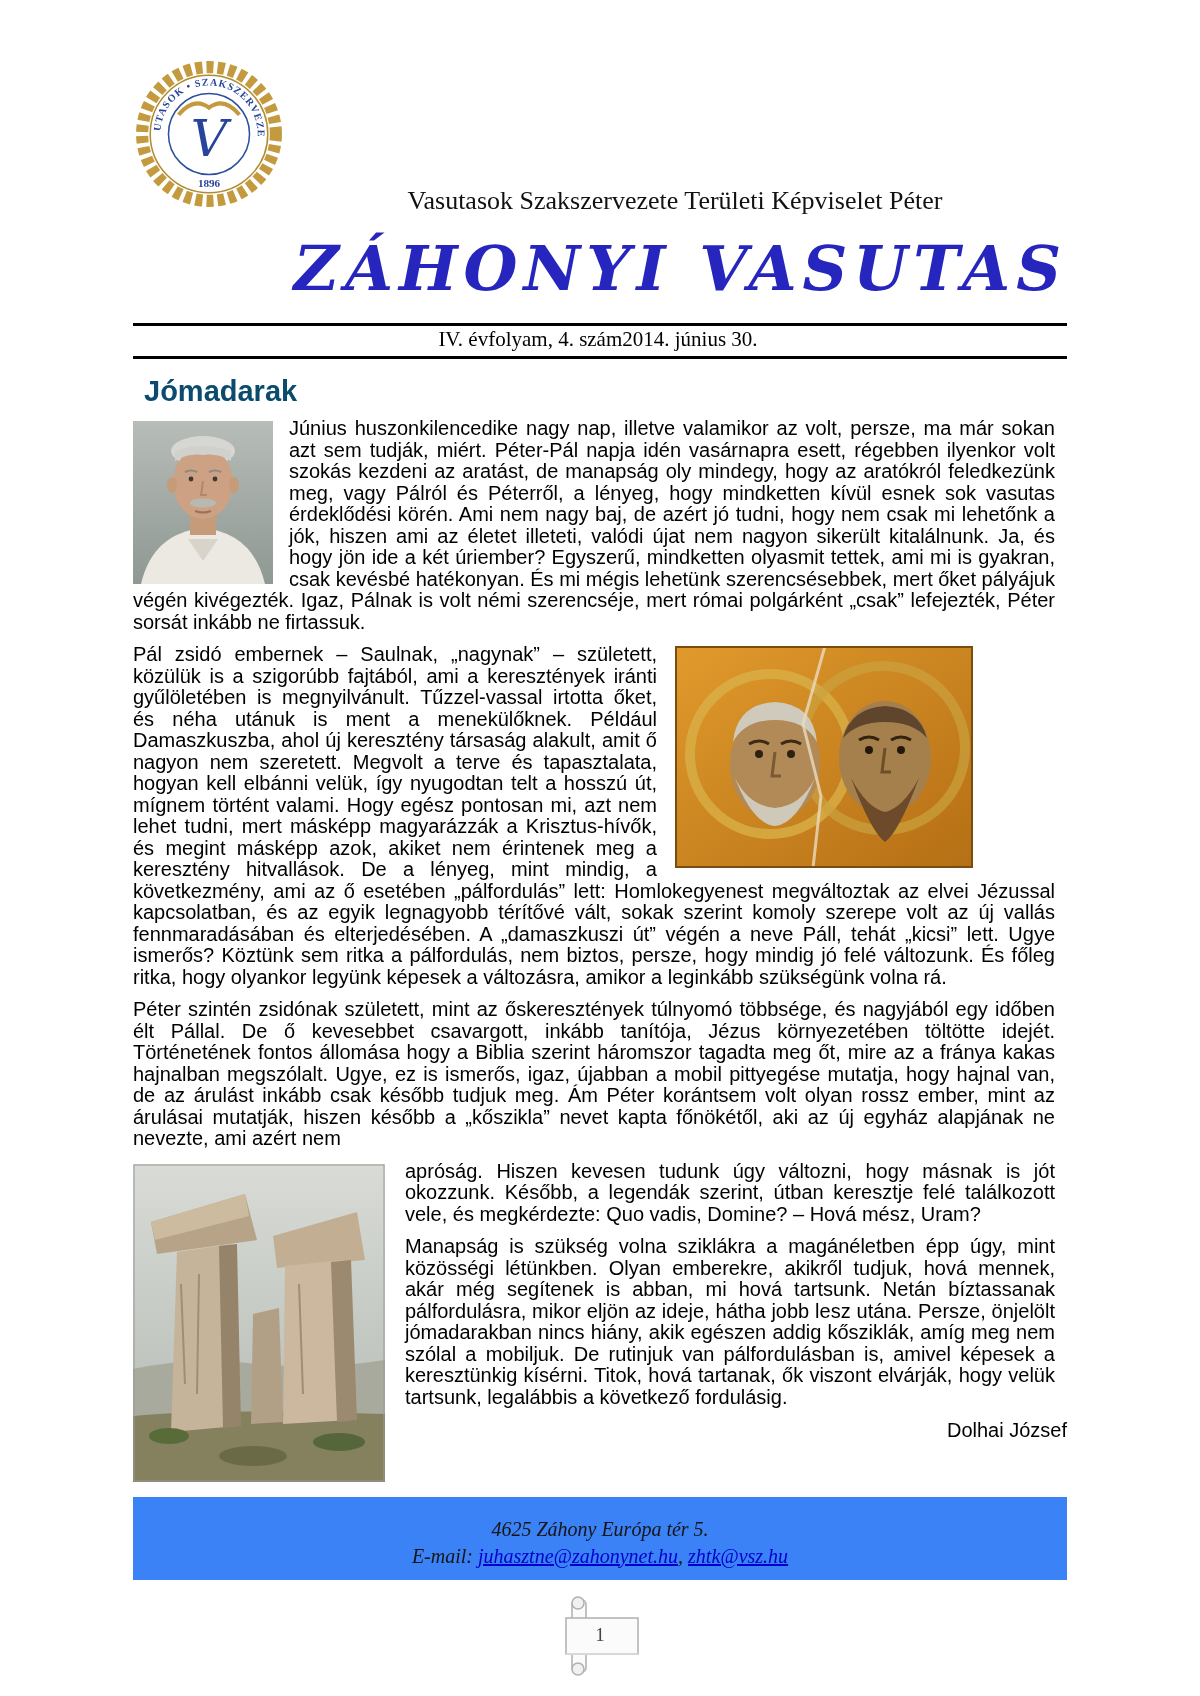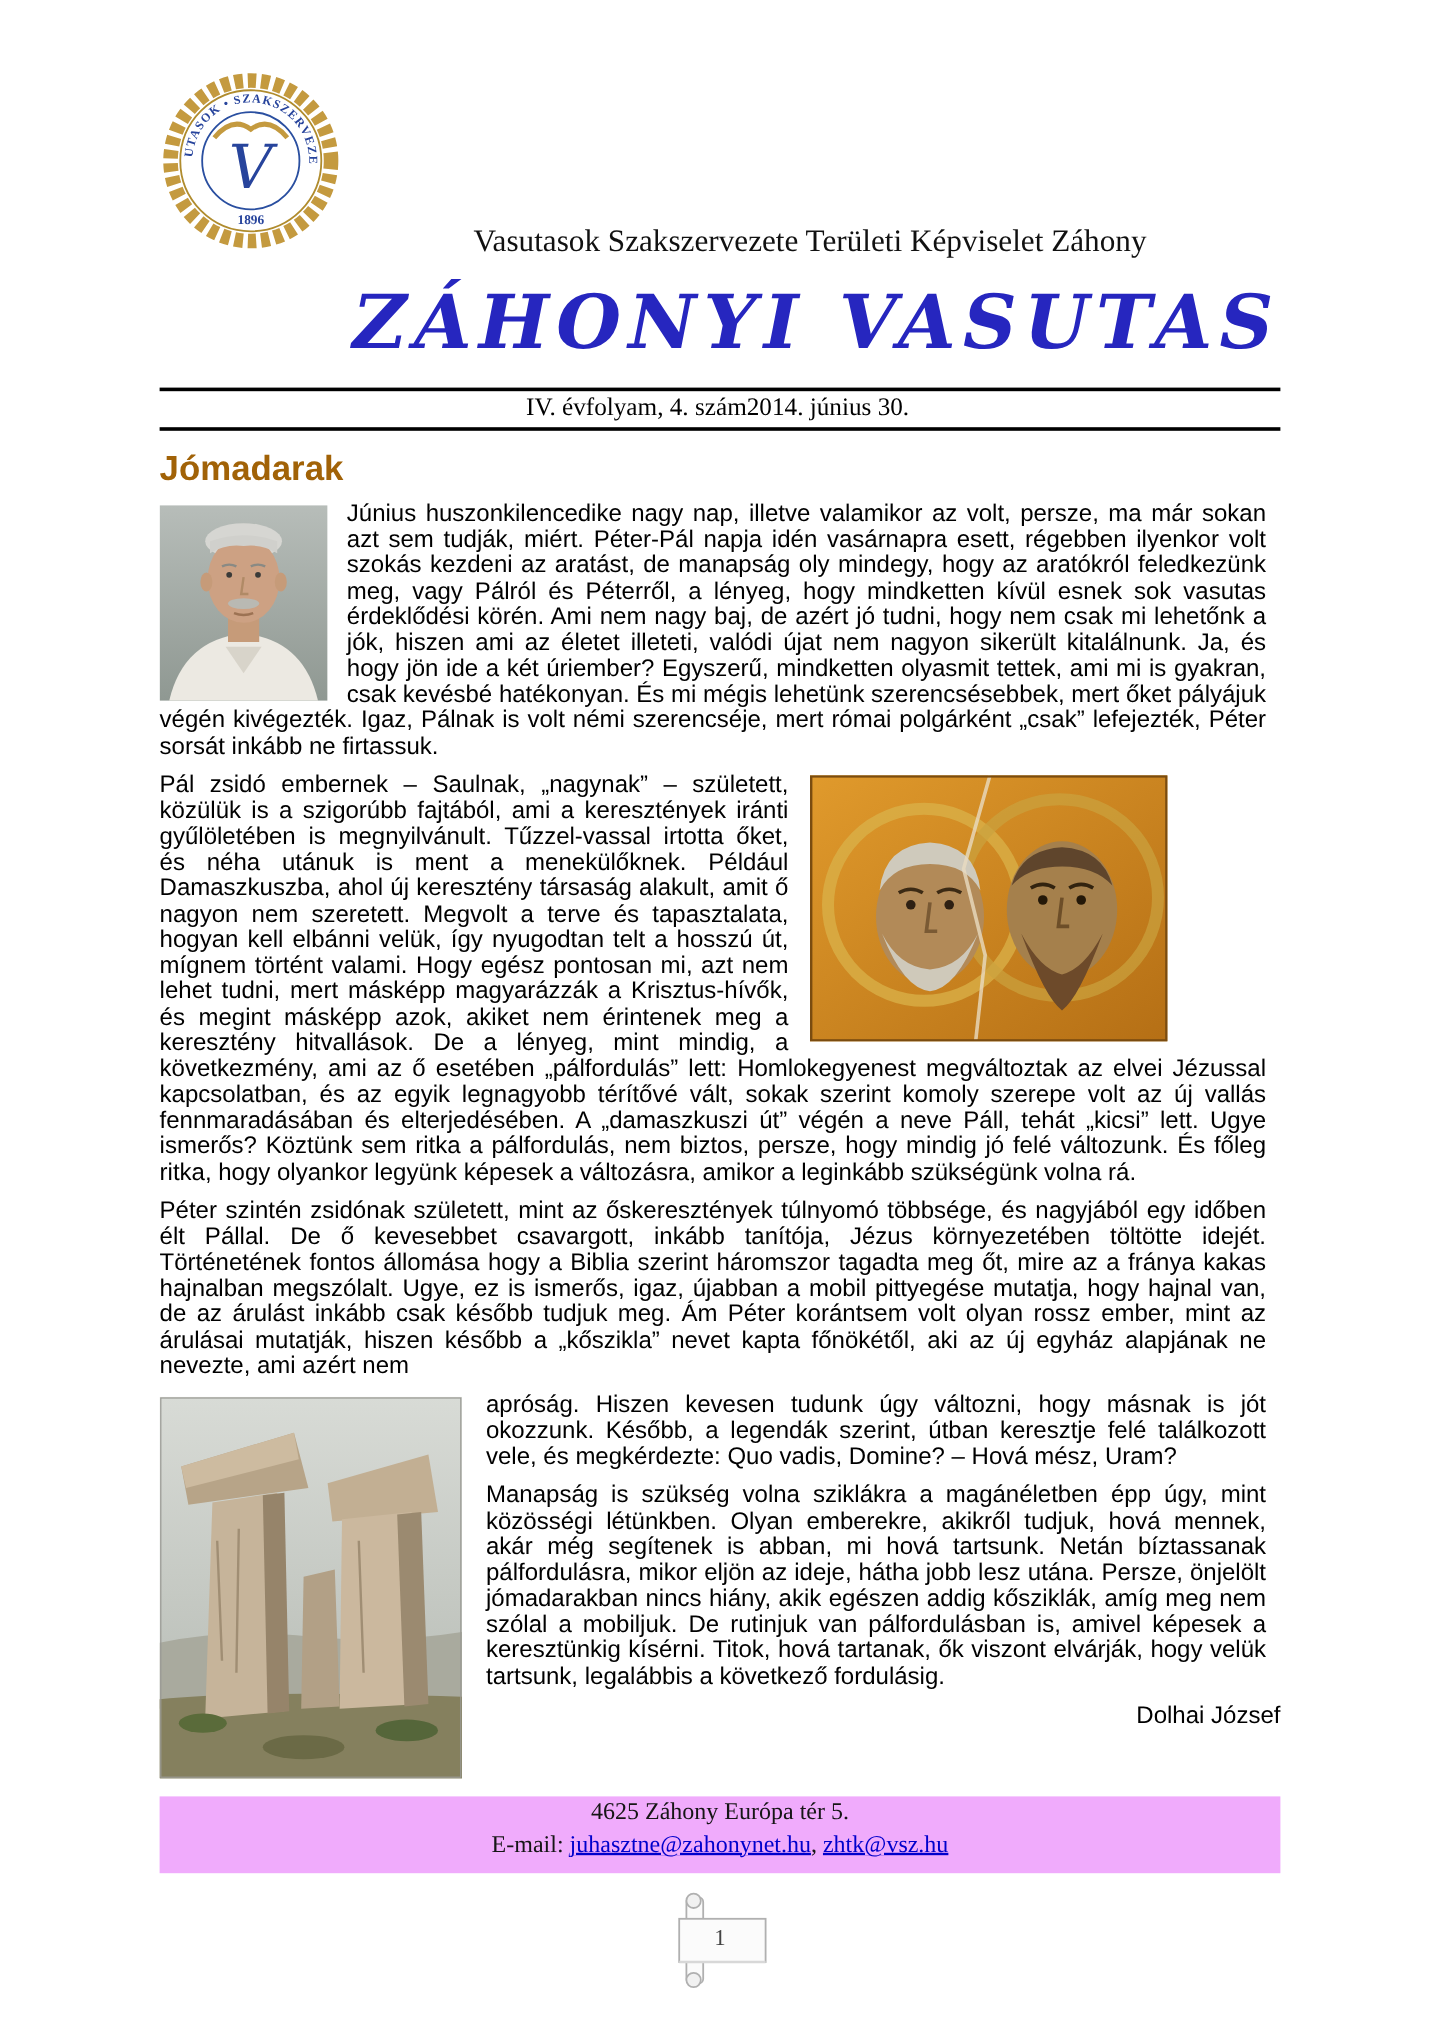--- a/index.html
+++ b/index.html
@@ -23,37 +23,37 @@
     font-size:62px; letter-spacing:6px; color:#2626bf; white-space:nowrap;
   }
   .issue-bar {
     margin-top:18px; border-top:3px solid #000; border-bottom:3px solid #000;
     display:flex; justify-content:center; align-items:baseline;
     font-family:"Liberation Serif", serif; font-size:21px; padding:1px 6px 4px 2px;
   }
   
   .article h2 {
     font-family:"Liberation Sans", sans-serif; font-size:29px; font-weight:bold;
-    margin:16px 0 10px 0; color:#a16207;
+    margin:16px 0 10px 11px; color:#0c4a6e;
   }
   .para {
     margin:0 12px 11px 0; text-align:justify;
     font-size:20px; line-height:21.5px; color:#000;
   }
   .clearfix::after { content:""; display:block; clear:both; }
   .float-portrait { float:left; width:140px; height:163px; margin:3px 16px 3px 0; }
   .float-icon     { float:right; width:298px; height:222px; margin:2px 82px 6px 18px; }
   .float-rock     { float:left; width:252px; height:318px; margin:3px 20px 3px 0; }
   .float-portrait svg, .float-icon svg, .float-rock svg { display:block; width:100%; height:100%; }
   .signature { text-align:right; margin:8px 0 0 0; font-size:20px; }
   
   .footer-bar {
-    margin-top:12px; background:#f0abfc; text-align:center;
+    margin-top:12px; background:#3b82f6; text-align:center;
     font-family:"Liberation Serif", serif; font-size:20px; line-height:1.35;
-    color:#151515; padding:0 0 10px 0;
+    color:#151515; padding:19px 0 10px 0;font-style:italic;
   }
   .footer-bar a.email { color:#0000cc; text-decoration:underline; }
   .page-scroll { width:104px; height:86px; margin:12px auto 0; position:relative; }
   .page-scroll svg { display:block; width:100%; height:100%; }
   .pagenum {
     position:absolute; top:32px; left:0; width:100%; text-align:center;
     font-family:"Liberation Serif", serif; font-size:19px; color:#444;
   }
 </style>
 </head>
@@ -69,21 +69,21 @@
         <circle cx="75" cy="75" r="40" fill="#ffffff" stroke="#2a4fa0" stroke-width="1.5"></circle>
         <path id="ringPath" d="M 27,75 A 48,48 0 1 1 123,75" fill="none"></path>
         <text font-family="Liberation Serif, serif" font-size="10" font-weight="bold" fill="#27449c" letter-spacing="1">
           <textPath href="#ringPath" startOffset="50%" text-anchor="middle">VASUTASOK • SZAKSZERVEZETE</textPath>
         </text>
         <path d="M45,56 Q60,38 75,49 Q90,38 105,56" fill="none" stroke="#c49a3f" stroke-width="4"></path>
         <text x="75" y="97" text-anchor="middle" font-family="DejaVu Serif, serif" font-style="italic" font-size="50" fill="#27449c">V</text>
         <text x="75" y="127" text-anchor="middle" font-family="Liberation Serif, serif" font-size="11" font-weight="bold" fill="#27449c">1896</text>
       </svg>
     </div>
-    <div class="org-line">Vasutasok Szakszervezete Területi Képviselet Záhony</div>
+    <div class="org-line">Vasutasok Szakszervezete Területi Képviselet Péter</div>
     <h1 class="title">ZÁHONYI VASUTAS</h1>
     <div class="issue-bar">
       <span>IV. évfolyam, 4. szám</span>
       <span>2014. június 30.</span>
     </div>
   </header>
 
   <main class="article">
     <h2>Jómadarak</h2>
 

